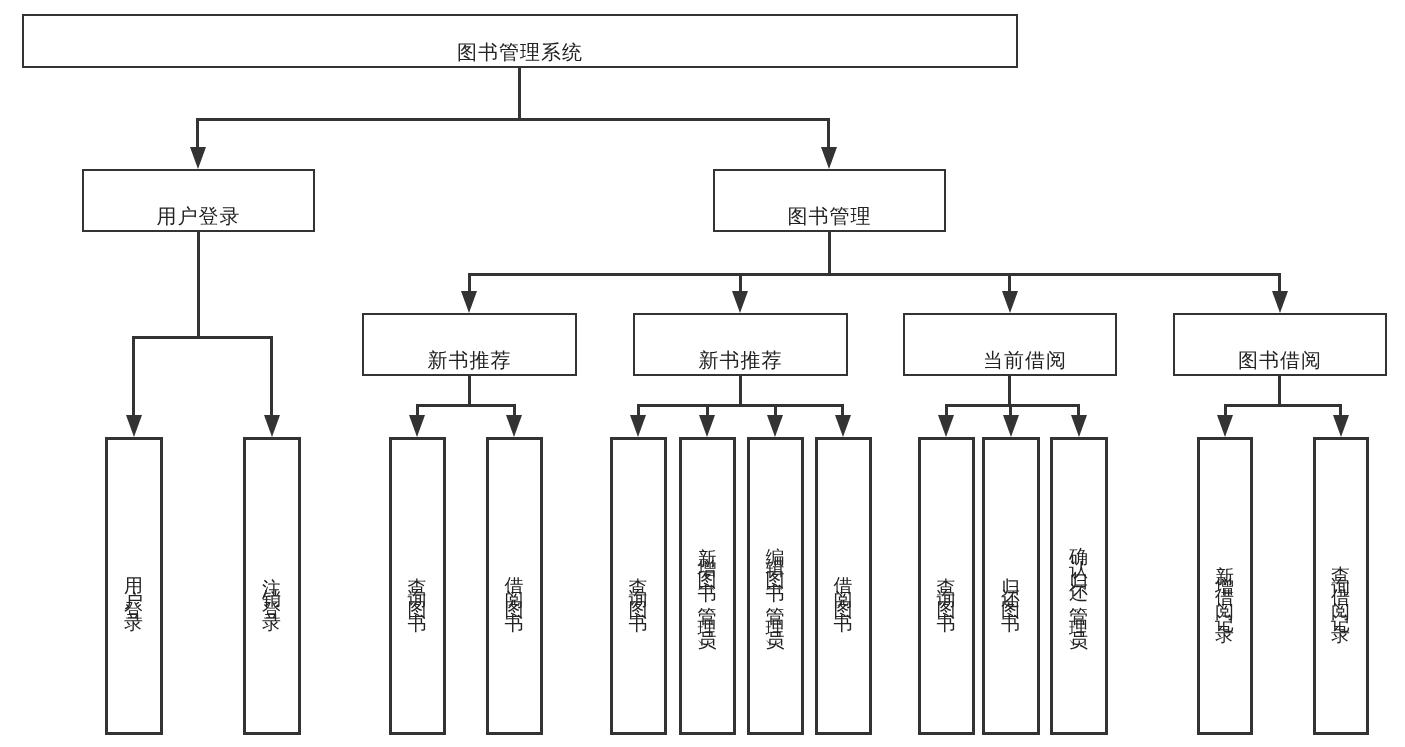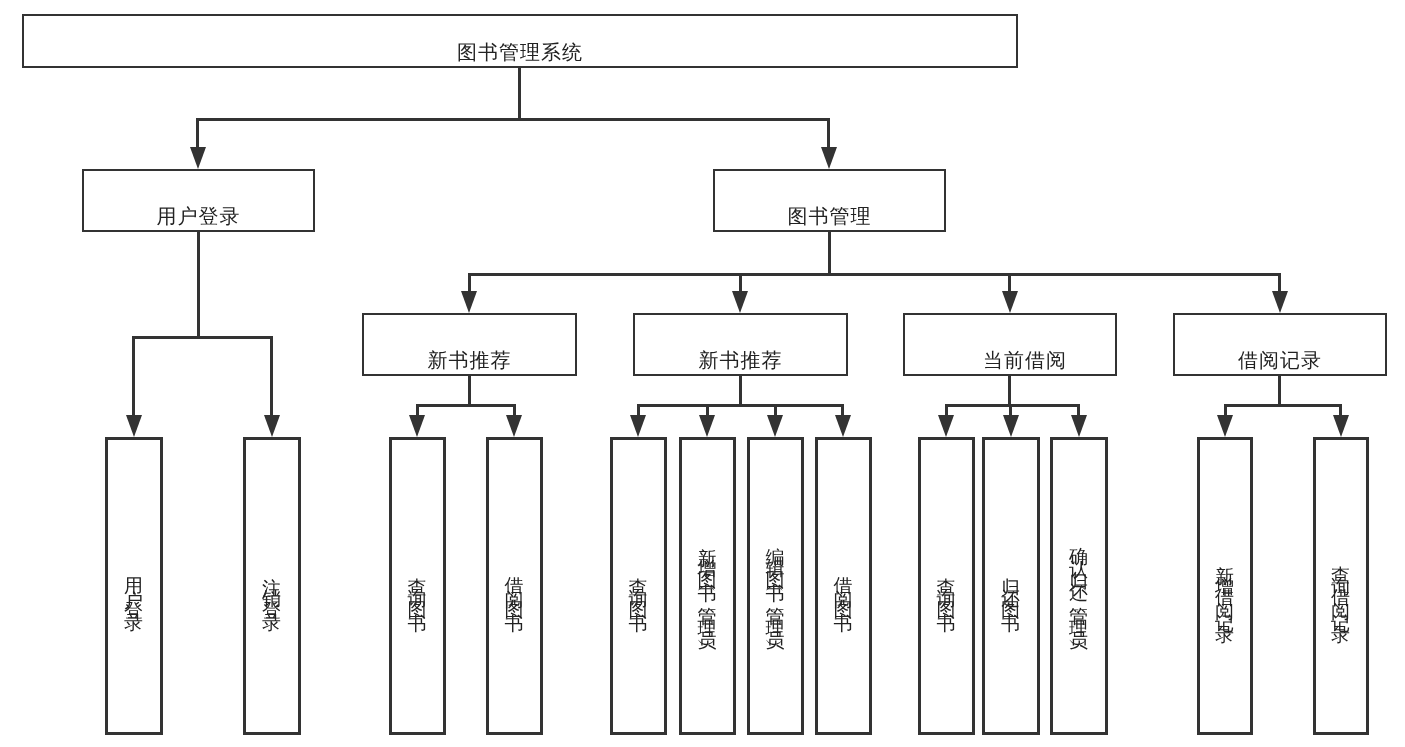--- a/index.html
+++ b/index.html
@@ -82,21 +82,21 @@
   <div class="box" style="left:362px;top:313px;width:215px;height:63px;">
     <span>新书推荐</span>
   </div>
   <div class="box" style="left:633px;top:313px;width:215px;height:63px;">
     <span>新书推荐</span>
   </div>
   <div class="box" style="left:903px;top:313px;width:214px;height:63px;padding-left:30px;">
     <span>当前借阅</span>
   </div>
   <div class="box" style="left:1173px;top:313px;width:214px;height:63px;">
-    <span>借阅记录</span>
+    <span>图书借阅</span>
   </div>
 
   <div class="vline" style="left:468px;top:376px;height:31px;"></div>
   <div class="hline" style="left:416px;top:404px;width:100px;"></div>
   <div class="vline" style="left:416px;top:404px;height:14px;"></div>
   <div class="vline" style="left:513px;top:404px;height:14px;"></div>
   <div class="arrow" style="left:409px;top:415px;"></div>
   <div class="arrow" style="left:506px;top:415px;"></div>
 
   <div class="vline" style="left:739px;top:376px;height:31px;"></div>

